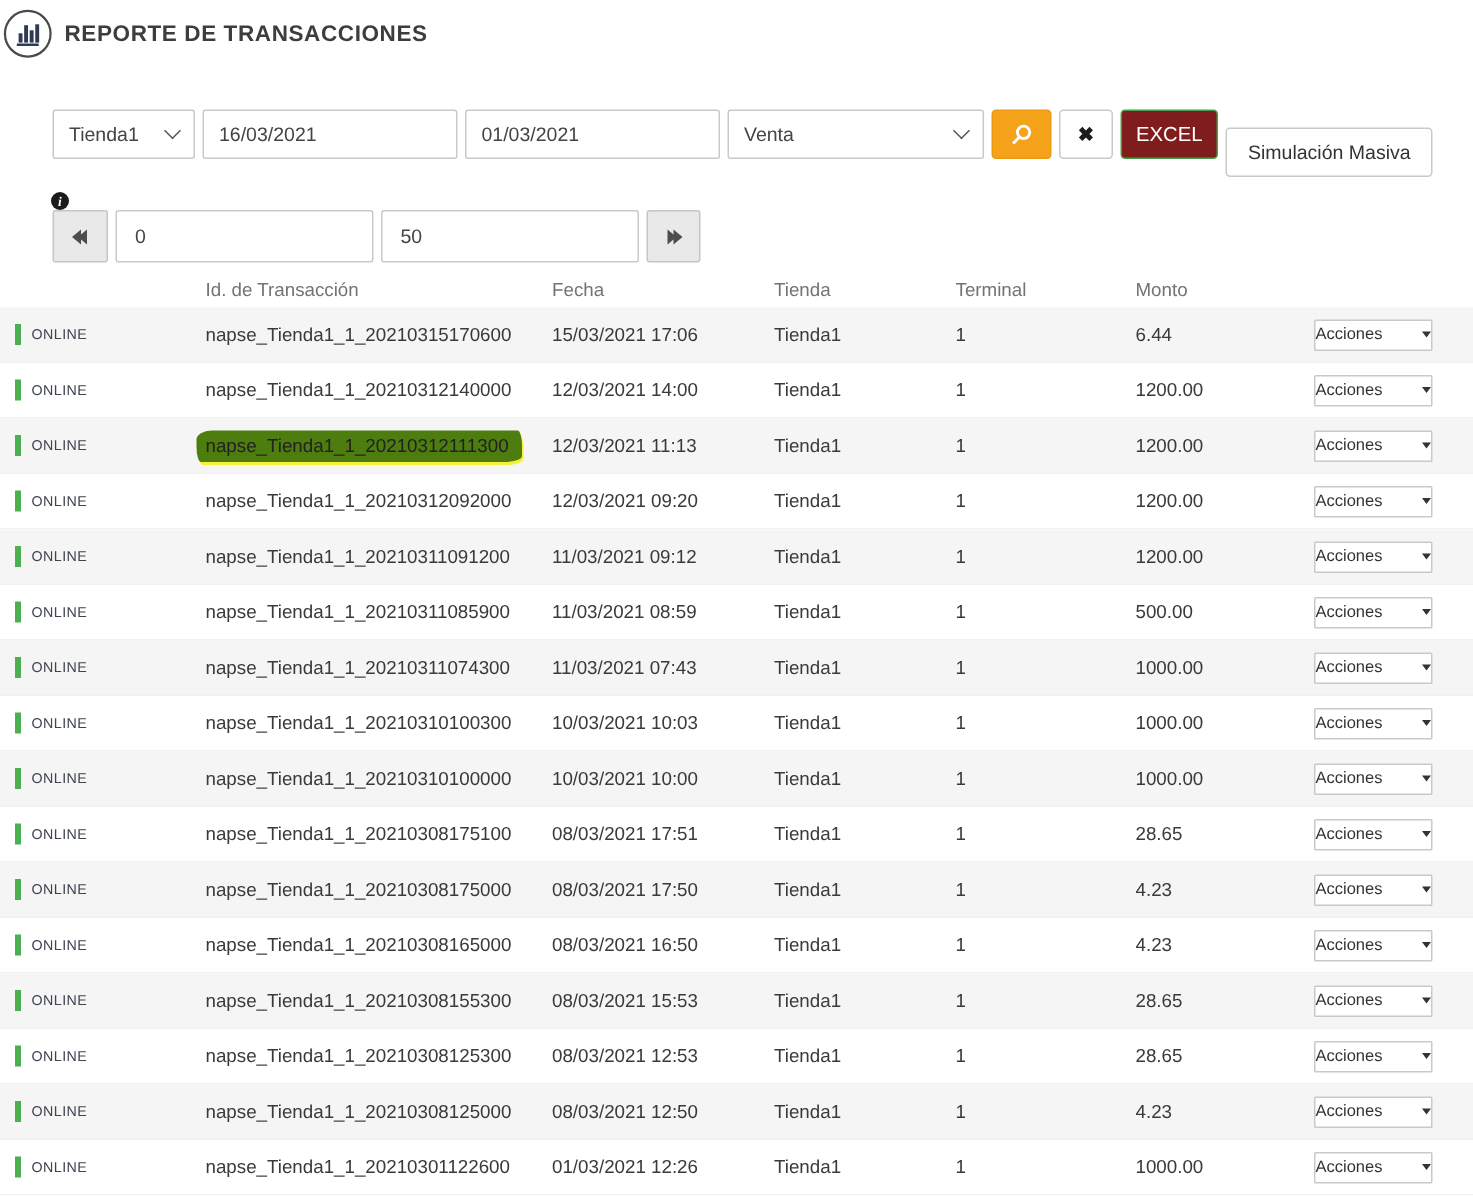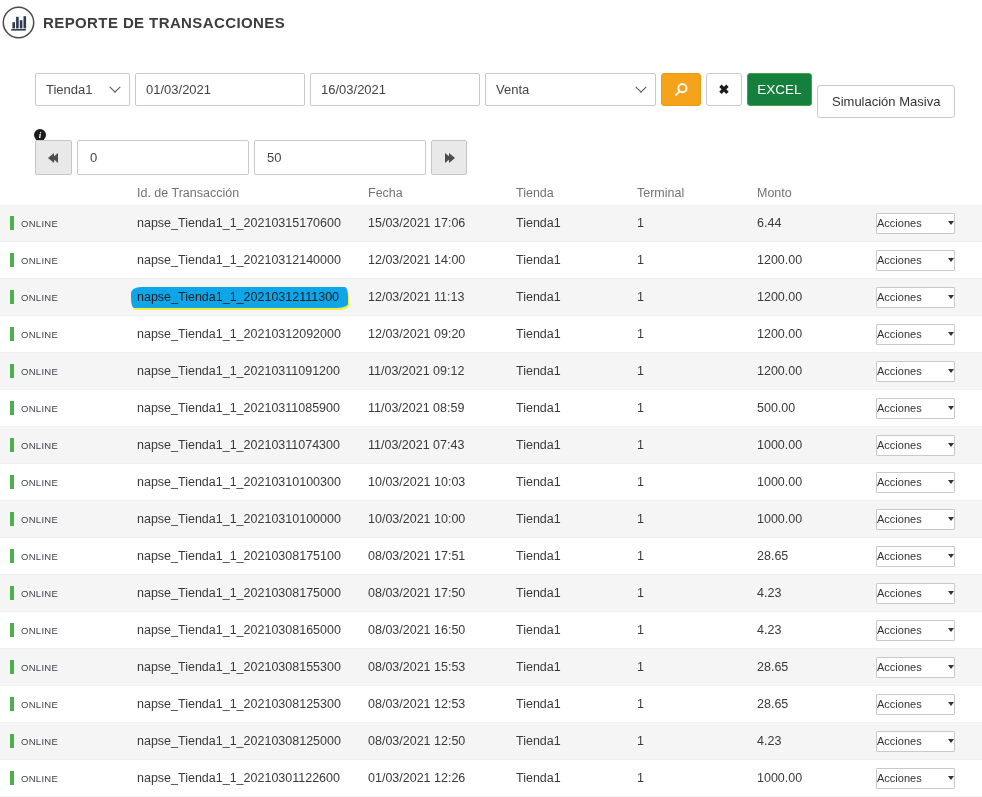--- a/index.html
+++ b/index.html
@@ -23,21 +23,21 @@
   .select-op { width:171px;text-align:right; }
   .chev { width:8px; height:8px; border-right:1.6px solid #555; border-bottom:1.6px solid #555;
           transform:rotate(45deg) translate(-2px,-2px); margin-left:8px; flex:0 0 auto; }
   .text-input { width:170px; padding:0 10px; outline:none; }
   input.ctl { display:inline-block; line-height:31px; }
   .btn { height:33px; border-radius:3px; border:1px solid #c9c9c9; background:#fff;
          display:flex; align-items:center; justify-content:center; cursor:pointer;
          font-family:inherit; font-size:13px; color:#333; }
   .btn-search { width:40px; background:#f6a31c; border-color:#eb9a12; }
   .btn-clear { width:36px; font-size:13px; font-weight:bold; color:#1c1c1c; }
-  .btn-excel { width:65px; background:#15803d; border-color:#43a047; color:#fff; font-size:13.5px; }
+  .btn-excel { width:65px; background:#7f1d1d; border-color:#43a047; color:#fff; font-size:13.5px; }
   .btn-sim { padding:0 14px;margin-top:24px; }
   
   .info-row { margin:6px 0 0 34px; height:12px; }
   .info-icon { display:inline-flex; width:12px; height:12px; border-radius:50%; background:#1b1b1b;
                color:#fff; font-size:9px; font-weight:bold; font-family:"Liberation Serif",serif;
                align-items:center; justify-content:center; font-style:italic; }
   .pager { display:flex; align-items:center; gap:5px; margin:4px 0 0 35px; }
   .pager-btn { width:37px; height:35px; background:#e9e9e9; border:1px solid #c6c6c6; border-radius:2px;
                display:flex; align-items:center; justify-content:center; gap:0; cursor:pointer; }
   .tri { width:0; height:0; border-style:solid; }
@@ -46,21 +46,21 @@
   .pager-input { width:172px; height:35px; padding:0 12px; }
   
   .tbl { margin-top:6px; }
   .tbl-grid { display:grid; grid-template-columns:137px 231px 148px 121px 120px 119px 106px; align-items:center; }
   .tbl-head { height:24px; font-size:12.5px; color:#737373; }
   .tbl-row { height:37px; font-size:12.5px; color:#3a3a3a; border-bottom:1px solid #f1f1f1; }
   .tbl-row:nth-child(odd) { background:#f5f5f6; }
   .cell-status { display:flex; align-items:center; padding-left:10px; }
   .status-bar { width:4px; height:14px; background:#4caf50; margin-right:7px; flex:0 0 auto; }
   .status-text { font-size:9.5px; color:#3f4450; letter-spacing:.3px; }
-  .hl { background:#0ea5e9; padding:3px 9px 4px 6px; margin-left:-6px;
+  .hl { background:#4d7c0f; padding:3px 9px 4px 6px; margin-left:-6px;
         border-radius:10px 3px 12px 3px / 6px 10px 4px 10px;
         box-shadow:1px 2px 0 rgba(246,239,21,.85); color:#222; display:inline-block; }
   .btn-actions { width:79px; height:21px; border:1px solid #c9c9c9; border-radius:1px; background:#fff;
                  display:flex; align-items:center; justify-content:space-between; gap:6px;
                  font-size:11px; color:#333; cursor:pointer; font-family:inherit; }
   .caret-down { width:0; height:0; border-style:solid; border-width:4px 3.5px 0 3.5px;
                 border-color:#333 transparent transparent transparent; }
 </style>
 </head>
 <body>
@@ -77,22 +77,22 @@
     </svg>
   </span>
   <h1 class="page-title">REPORTE DE TRANSACCIONES</h1>
 </div>
 
 <div class="filter-bar">
   <div class="ctl select-box select-store">
     <span>Tienda1</span>
     <span class="chev"></span>
   </div>
+  <input class="ctl text-input" value="16/03/2021" style="">
   <input class="ctl text-input" value="01/03/2021" style="">
-  <input class="ctl text-input" value="16/03/2021" style="">
   <div class="ctl select-box select-op">
     <span>Venta</span>
     <span class="chev"></span>
   </div>
   <button class="btn btn-search">
     <span style="display:inline-flex;">
       <svg width="16" height="16" viewBox="0 0 16 16">
         <circle cx="9.4" cy="6.2" r="4.1" fill="none" stroke="#fff" stroke-width="1.9"></circle>
         <line x1="6.3" y1="9.6" x2="2.4" y2="13.6" stroke="#fff" stroke-width="1.9"></line>
       </svg>

